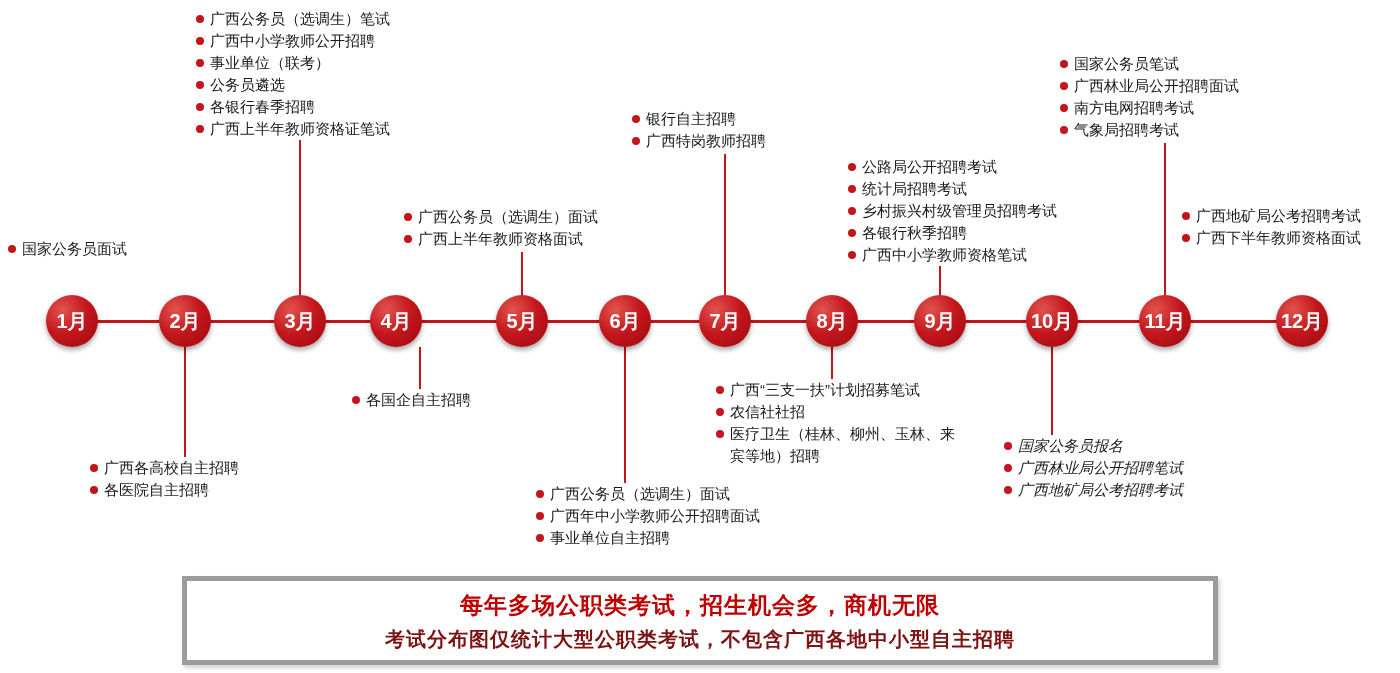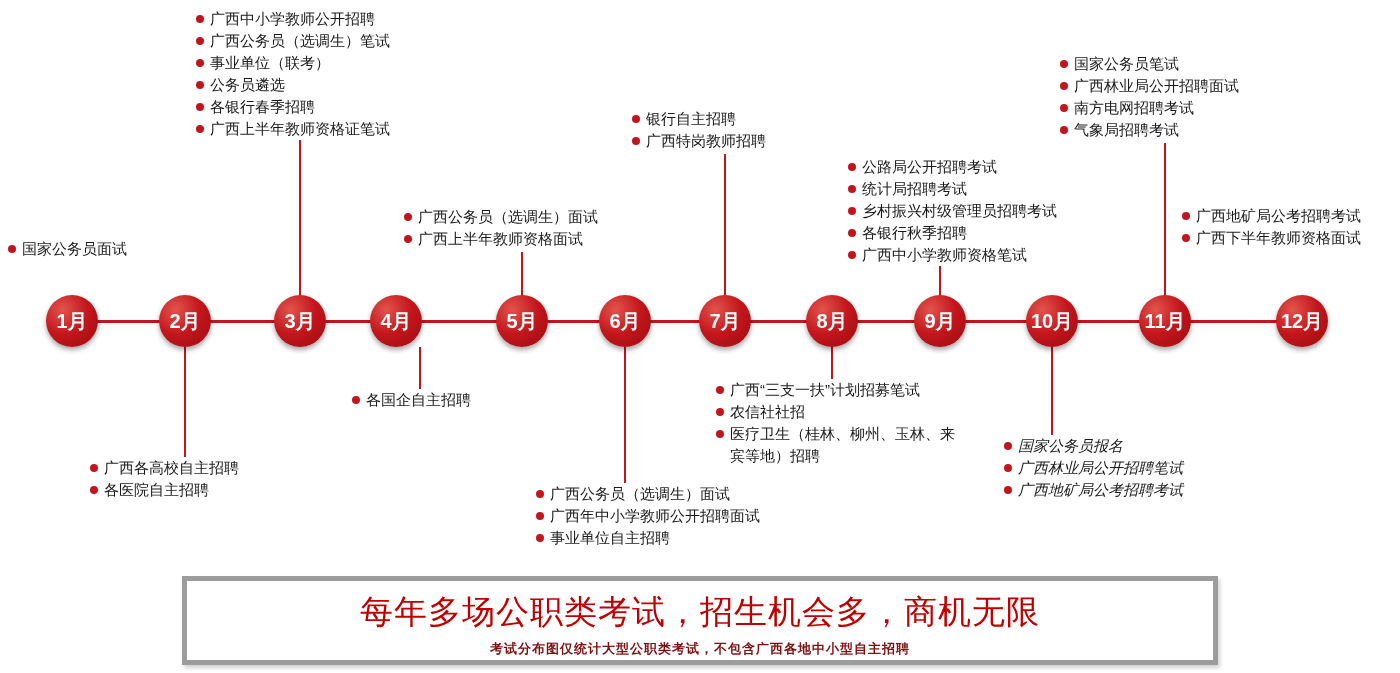--- a/index.html
+++ b/index.html
@@ -34,25 +34,25 @@
   .evlist.wrap .evtext { white-space: normal; }
 
   .banner {
     position: absolute; left: 182px; top: 576px; width: 1036px; height: 89px;
     background: #ffffff;
     border: 5px solid var(--bborder, #9c9c9c);
     box-shadow: 2px 3px 4px rgba(0,0,0,0.18), inset 1px 1px 0 rgba(255,255,255,0.9);
     text-align: center;
   }
   .banner-title {
-    margin-top: 9px; font-size: 33px; font-weight: normal;
+    margin-top: 9px; font-size: 23px; font-weight: bold;
     color: var(--btitle, #c00000); letter-spacing: 1px;
   }
   .banner-subtitle {
-    margin-top: 5px; font-size: 13px; font-weight: bold;
+    margin-top: 5px; font-size: 20px; font-weight: bold;
     color: var(--bsub, #7d1212); letter-spacing: 1px;
   }
 </style>
 </head>
 <body style="background: rgb(255, 255, 255);">
 
 <div id="stage">
   <div id="timeline-layer">
       <div class="hline" style="left: 72px; top: 320px; width: 1230px;"></div>
       <div class="month" style="left: 46px; top: 295px; width: 52px; height: 52px;">1月</div>
@@ -72,25 +72,25 @@
         <div class="evitem">
           <span class="bullet"></span>
           <span class="evtext">各医院自主招聘</span>
         </div>
       </div>
       <div class="vline" style="left: 299px; top: 140px; height: 156px;"></div>
       <div class="month" style="left: 274px; top: 295px; width: 52px; height: 52px;">3月</div>
       <div class="evlist" style="left: 196px; top: 8px;">
         <div class="evitem">
           <span class="bullet"></span>
+          <span class="evtext">广西公务员（选调生）笔试</span>
+        </div>
+        <div class="evitem">
+          <span class="bullet"></span>
           <span class="evtext">广西中小学教师公开招聘</span>
-        </div>
-        <div class="evitem">
-          <span class="bullet"></span>
-          <span class="evtext">广西公务员（选调生）笔试</span>
         </div>
         <div class="evitem">
           <span class="bullet"></span>
           <span class="evtext">事业单位（联考）</span>
         </div>
         <div class="evitem">
           <span class="bullet"></span>
           <span class="evtext">公务员遴选</span>
         </div>
         <div class="evitem">

